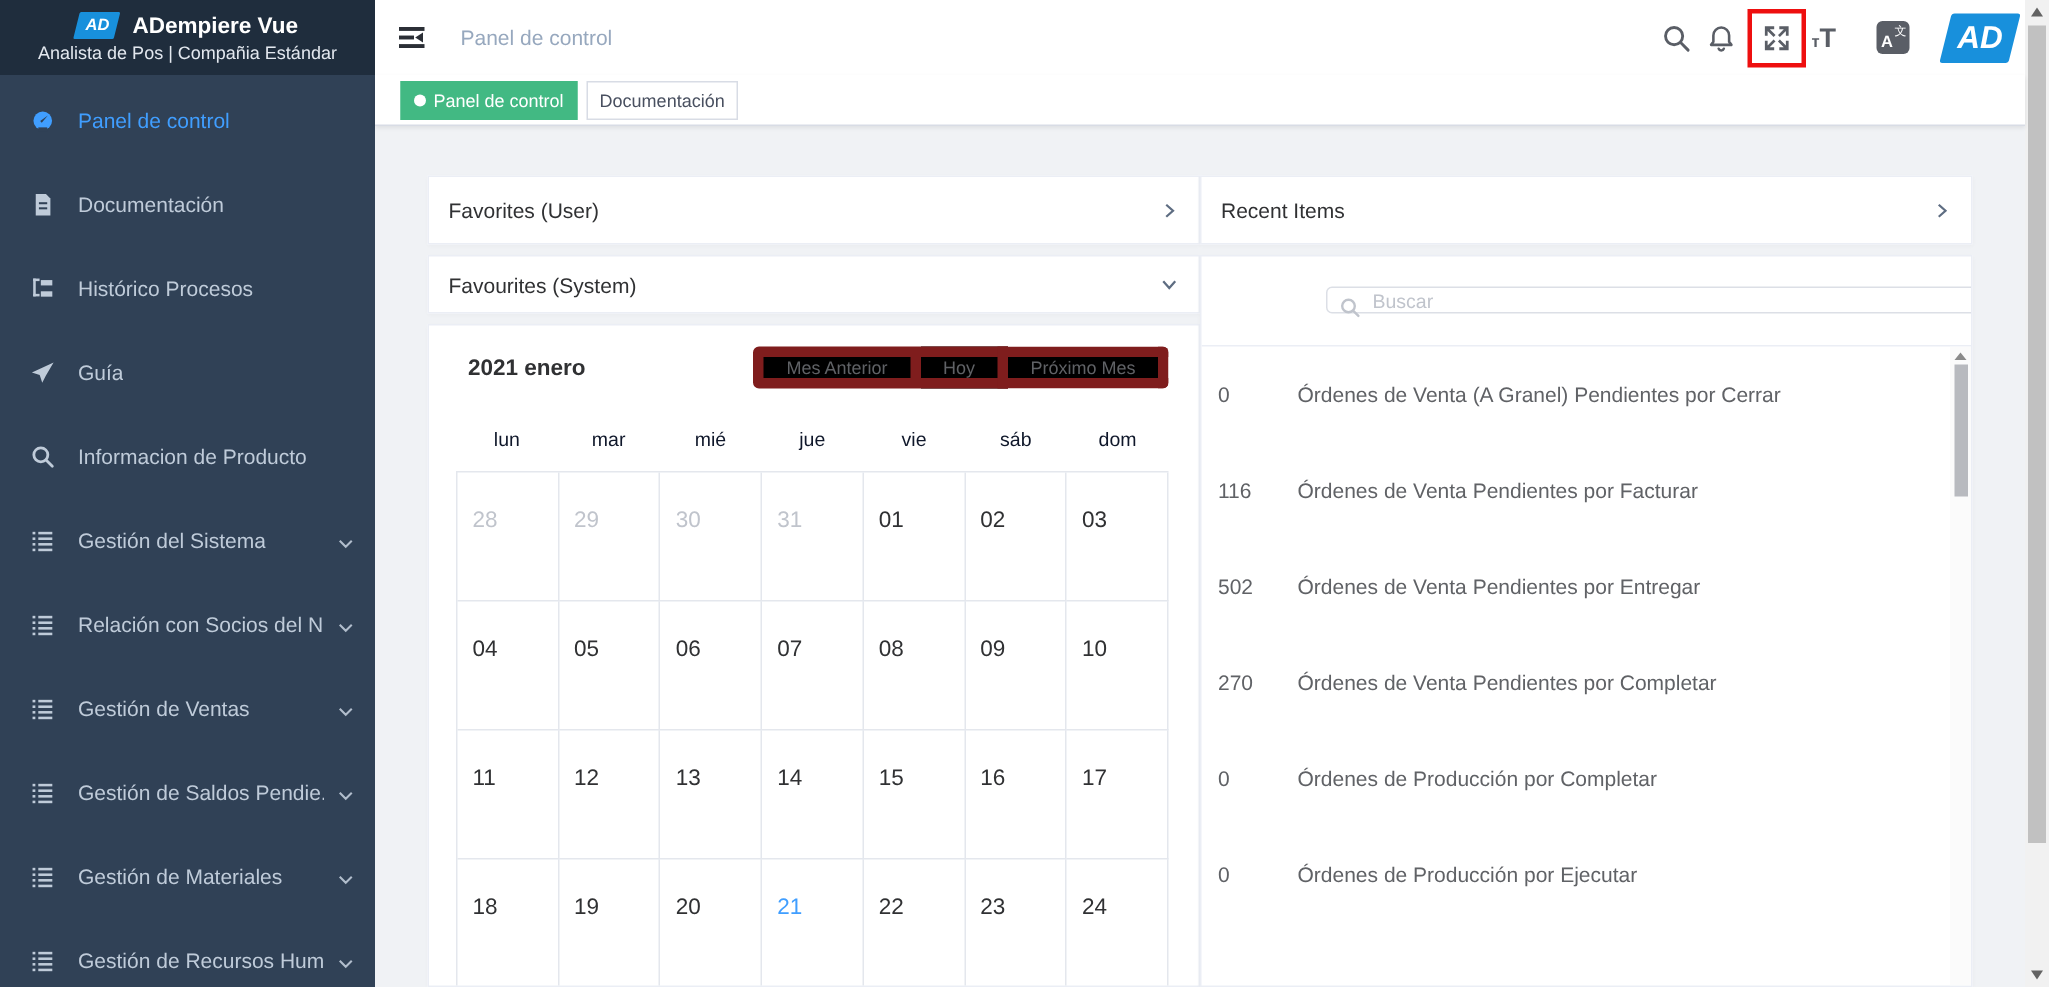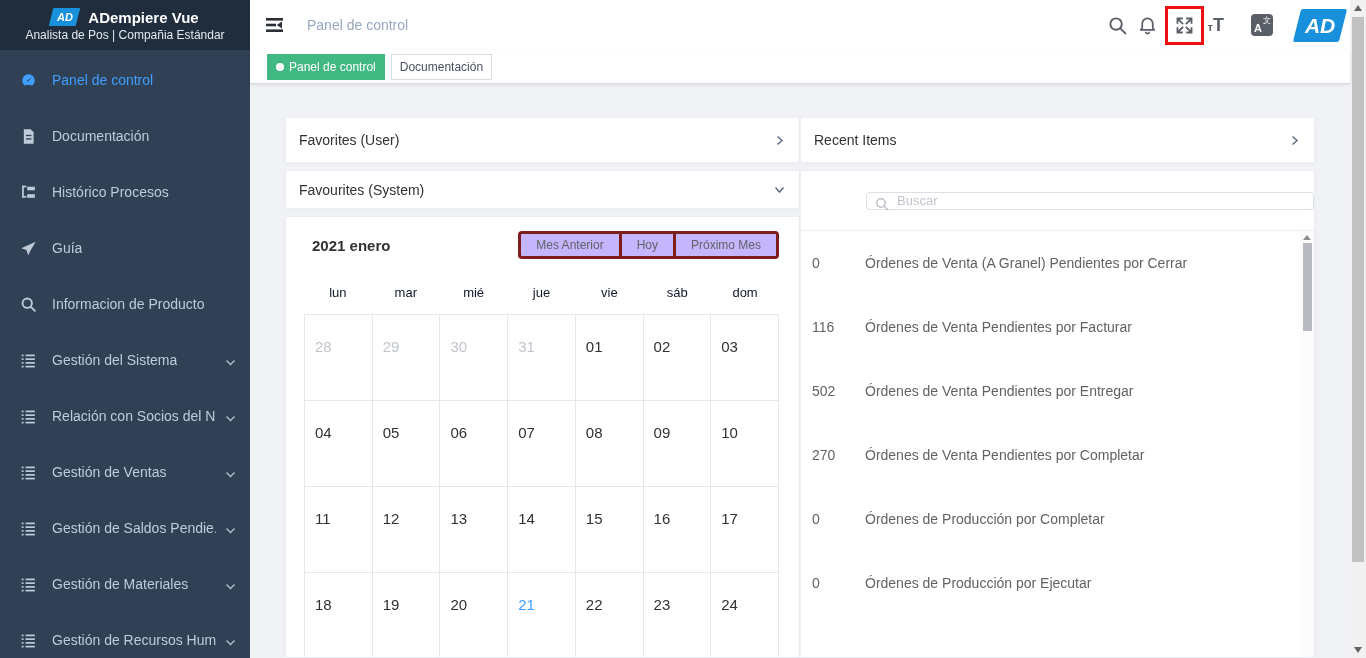--- a/index.html
+++ b/index.html
@@ -66,38 +66,38 @@
   .collapse-head.h1 { height:46px; }
   .collapse-head.h2 { height:39px; }
   .chev { width:13px; height:13px; color:#5e6d82; }
   .body-card { flex:1; overflow:hidden; position:relative; }
 
   
   .cal-body { padding:14px 20px 0 18px; }
   .cal-toolbar { display:flex; align-items:center; justify-content:space-between; height:28px; }
   .cal-title { font-size:15px; font-weight:bold; color:#303133; padding-left:8px; }
   .btn-group { display:flex; }
-  .btn { height:28px; padding:0 15px; background:#c4b5fd; border:3px solid #7f1d1d; font-size:12px;
+  .btn { height:28px; padding:0 15px; background:#000000; border:7px solid #7f1d1d; font-size:12px;
     color:#606266; cursor:pointer; font-family:"Liberation Sans", sans-serif; }
   .btn + .btn { border-left:none; }
   .btn:first-child { border-radius:4px 0 0 4px; }
   .btn:last-child { border-radius:0 4px 4px 0; }
   .cal-dow { display:grid; grid-template-columns:repeat(7,1fr); margin-top:26px; height:22px; }
   .dow { text-align:center; font-size:13px; color:#0f172a; }
   .cal-grid { display:grid; grid-template-columns:repeat(7,1fr); border-top:1px solid #e4e7ed;
     border-left:1px solid #e4e7ed; margin-top:7px; }
   .cell { height:86px; border-right:1px solid #e4e7ed; border-bottom:1px solid #e4e7ed;
     padding:23px 0 0 10px; font-size:15px; color:#303133; cursor:pointer; }
   .cell.muted { color:#c0c4cc; }
   .cell.today { color:#409eff; }
 
   
   .tasks-body { display:flex; flex-direction:column; }
   .search-row { padding:20px 0 0 65px; flex:none; }
-  .search-input { position:relative; width:420px; height:27px; }
+  .search-input { position:relative; width:420px; height:27px;margin-left:18px; }
   .search-input input { width:100%; height:100%; border:1px solid #dcdfe6; border-radius:4px;
     padding:0 10px 0 30px; font-size:13px; color:#606266; outline:none;
     font-family:"Liberation Sans", sans-serif; }
   .search-input input::placeholder { color:#c0c4cc; }
   .si-icon { position:absolute; left:9px; top:6px; width:14px; height:14px; color:#c0c4cc; }
   .task-list { margin-top:21px; border-top:1px solid #ebeef5; flex:1; position:relative; overflow:hidden; }
   .task { height:64px; display:flex; align-items:center; font-size:14px; color:#606266; cursor:pointer; }
   .task .t-count { width:55px; padding-left:11px; flex:none; }
   .task .t-label { padding-left:9px; }
   .inner-scroll { position:absolute; top:0; right:0; bottom:0; width:14px; background:#fbfbfb; }

